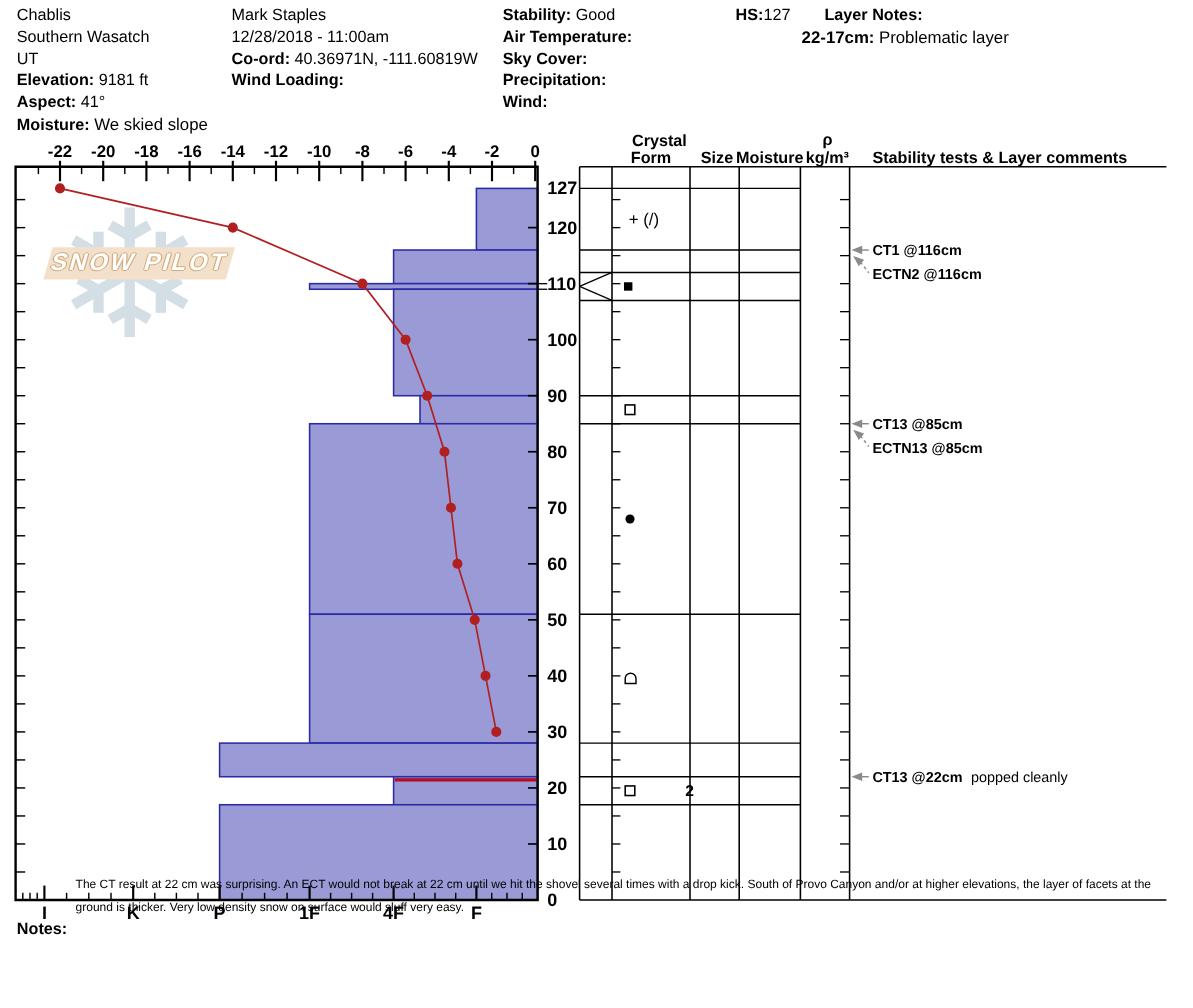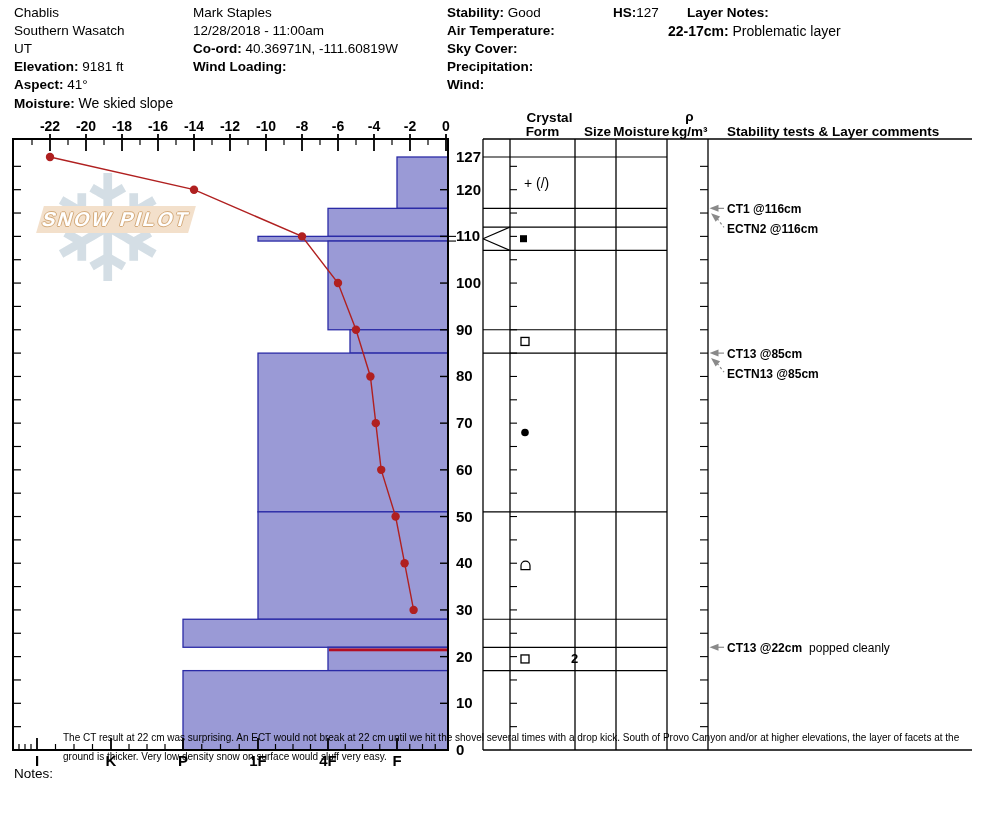--- a/index.html
+++ b/index.html
@@ -11,21 +11,21 @@
   b{font-weight:700;}
   #watermark{position:absolute;left:36px;top:156px;width:200px;height:190px;z-index:1;}
   #flake{position:absolute;left:10px;top:0;font-size:148px;line-height:1;
          color:#cdd9e1;opacity:.85;font-family:"DejaVu Sans",sans-serif;}
   #banner{position:absolute;left:4px;top:50px;width:152px;height:27px;background:#f3e0cb;
           transform:skewX(-16deg);display:flex;align-items:center;justify-content:center;}
   #banner span{font-size:20px;font-weight:700;letter-spacing:2px;color:#fff;white-space:nowrap;
           text-shadow:-1px 0 #d4ab7c,1px 0 #d4ab7c,0 -1px #d4ab7c,0 1px #d4ab7c;}
   #chart{position:absolute;left:0;top:0;z-index:2;}
   #chart text{font-family:"Liberation Sans",sans-serif;}
-  #notes-label{position:absolute;left:14px;top:766px;font-size:13.5px;font-weight:400;z-index:3;text-align:right;}
+  #notes-label{position:absolute;left:14px;top:766px;font-size:13.5px;font-weight:700;z-index:3;text-align:right;}
   #notes-text{position:absolute;left:63px;top:728px;width:905px;font-size:10px;line-height:19px;z-index:3;}
 </style>
 </head>
 <body>
 
 <div id="page">
 
   <div class="hcol" style="left:14px">
     <div>Chablis</div>
     <div>Southern Wasatch</div>
@@ -35,21 +35,21 @@
     <div><b>Moisture:</b> <span class="sm">We skied slope</span></div>
   </div>
 
   <div class="hcol" style="left:193px">
     <div>Mark Staples</div>
     <div>12/28/2018 - 11:00am</div>
     <div><b>Co-ord:</b> <span>40.36971N, -111.60819W</span></div>
     <div><b>Wind Loading:</b> <span></span></div>
   </div>
 
-  <div class="hcol" style="left:447px">
+  <div class="hcol" style="left:419px">
     <div><b>Stability:</b> <span>Good</span></div>
     <div><b>Air Temperature:</b> <span></span></div>
     <div><b>Sky Cover:</b> <span></span></div>
     <div><b>Precipitation:</b> <span></span></div>
     <div><b>Wind:</b> <span></span></div>
   </div>
 
   <div class="hcol" style="left:613px">
     <div><b>HS:</b><span>127</span></div>
   </div>

